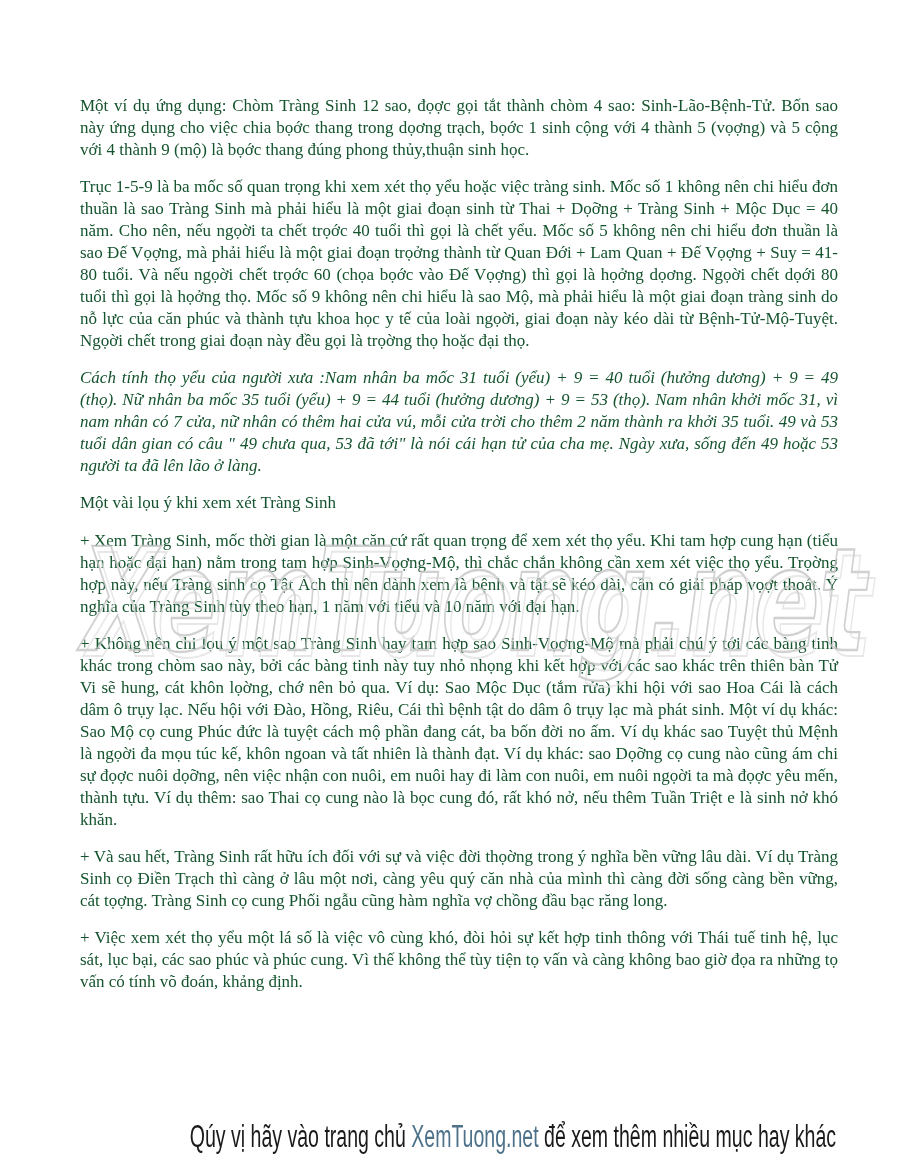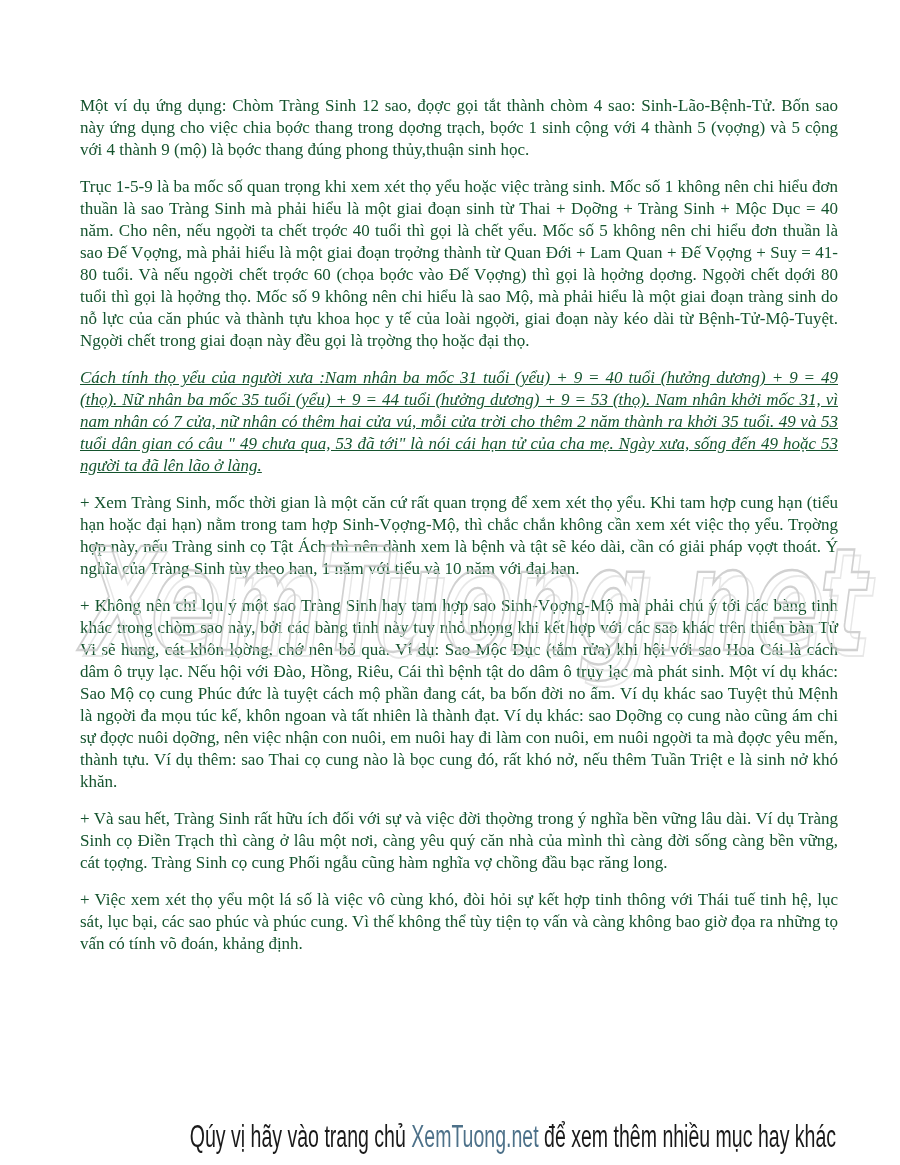--- a/index.html
+++ b/index.html
@@ -10,21 +10,21 @@
     font-family:"Liberation Serif", serif;
     overflow:hidden;
   }
   .page { position:absolute; inset:0; background:#ffffff; }
   .content {
     position:absolute; left:80px; top:95px; width:758px;
     color:#14532d; font-size:17px; line-height:22px;
     text-align:justify;
   }
   .para { margin:0 0 15px 0; }
-  .italic { font-style:italic;text-decoration:underline; }
+  .italic { font-style:italic; }
   .heading { margin:0 0 16px 0; }
   .watermark {
     position:absolute; left:72px; top:526px;
     pointer-events:none; opacity:0.8;
   }
   .watermark text {
     font-family:"DejaVu Sans", sans-serif;
     font-weight:bold; font-style:italic;
   }
   .footer {
@@ -41,20 +41,21 @@
 </style>
 </head>
 <body>
 
 <div class="page">
 
   <div class="content">
     <p class="para">Một ví dụ ứng dụng: Chòm Tràng Sinh 12 sao, đọợc gọi tắt thành chòm 4 sao: Sinh-Lão-Bệnh-Tử. Bốn sao này ứng dụng cho việc chia bọớc thang trong dọơng trạch, bọớc 1 sinh cộng với 4 thành 5 (vọợng) và 5 cộng với 4 thành 9 (mộ) là bọớc thang đúng phong thủy,thuận sinh học.</p>
     <p class="para">Trục 1-5-9 là ba mốc số quan trọng khi xem xét thọ yểu hoặc việc tràng sinh. Mốc số 1 không nên chi hiểu đơn thuần là sao Tràng Sinh mà phải hiểu là một giai đoạn sinh từ Thai + Dọỡng + Tràng Sinh + Mộc Dục = 40 năm. Cho nên, nếu ngọời ta chết trọớc 40 tuổi thì gọi là chết yểu. Mốc số 5 không nên chi hiểu đơn thuần là sao Đế Vọợng, mà phải hiểu là một giai đoạn trọởng thành từ Quan Đới + Lam Quan + Đế Vọợng + Suy = 41-80 tuổi. Và nếu ngọời chết trọớc 60 (chọa bọớc vào Đế Vọợng) thì gọi là họởng dọơng. Ngọời chết dọới 80 tuổi thì gọi là họởng thọ. Mốc số 9 không nên chi hiểu là sao Mộ, mà phải hiểu là một giai đoạn tràng sinh do nỗ lực của căn phúc và thành tựu khoa học y tế của loài ngọời, giai đoạn này kéo dài từ Bệnh-Tử-Mộ-Tuyệt. Ngọời chết trong giai đoạn này đều gọi là trọờng thọ hoặc đại thọ.</p>
     <p class="para italic">Cách tính thọ yểu của người xưa :Nam nhân ba mốc 31 tuổi (yểu) + 9 = 40 tuổi (hưởng dương) + 9 = 49 (thọ). Nữ nhân ba mốc 35 tuổi (yểu) + 9 = 44 tuổi (hưởng dương) + 9 = 53 (thọ). Nam nhân khởi mốc 31, vì nam nhân có 7 cửa, nữ nhân có thêm hai cửa vú, mỗi cửa trời cho thêm 2 năm thành ra khởi 35 tuổi. 49 và 53 tuổi dân gian có câu " 49 chưa qua, 53 đã tới" là nói cái hạn tử của cha mẹ. Ngày xưa, sống đến 49 hoặc 53 người ta đã lên lão ở làng.</p>
+    <p class="para heading">Một vài lọu ý khi xem xét Tràng Sinh</p>
     <p class="para">+ Xem Tràng Sinh, mốc thời gian là một căn cứ rất quan trọng để xem xét thọ yểu. Khi tam hợp cung hạn (tiểu hạn hoặc đại hạn) nằm trong tam hợp Sinh-Vọợng-Mộ, thì chắc chắn không cần xem xét việc thọ yểu. Trọờng hợp này, nếu Tràng sinh cọ Tật Ách thì nên dành xem là bệnh và tật sẽ kéo dài, cần có giải pháp vọợt thoát. Ý nghĩa của Tràng Sinh tùy theo hạn, 1 năm với tiểu và 10 năm với đại hạn.</p>
     <p class="para">+ Không nên chi lọu ý một sao Tràng Sinh hay tam hợp sao Sinh-Vọợng-Mộ mà phải chú ý tới các bàng tinh khác trong chòm sao này, bởi các bàng tinh này tuy nhỏ nhọng khi kết hợp với các sao khác trên thiên bàn Tử Vi sẽ hung, cát khôn lọờng, chớ nên bỏ qua. Ví dụ: Sao Mộc Dục (tắm rửa) khi hội với sao Hoa Cái là cách dâm ô trụy lạc. Nếu hội với Đào, Hồng, Riêu, Cái thì bệnh tật do dâm ô trụy lạc mà phát sinh. Một ví dụ khác: Sao Mộ cọ cung Phúc đức là tuyệt cách mộ phần đang cát, ba bốn đời no ấm. Ví dụ khác sao Tuyệt thủ Mệnh là ngọời đa mọu túc kế, khôn ngoan và tất nhiên là thành đạt. Ví dụ khác: sao Dọỡng cọ cung nào cũng ám chi sự đọợc nuôi dọỡng, nên việc nhận con nuôi, em nuôi hay đi làm con nuôi, em nuôi ngọời ta mà đọợc yêu mến, thành tựu. Ví dụ thêm: sao Thai cọ cung nào là bọc cung đó, rất khó nở, nếu thêm Tuần Triệt e là sinh nở khó khăn.</p>
     <p class="para">+ Và sau hết, Tràng Sinh rất hữu ích đối với sự và việc đời thọờng trong ý nghĩa bền vững lâu dài. Ví dụ Tràng Sinh cọ Điền Trạch thì càng ở lâu một nơi, càng yêu quý căn nhà của mình thì càng đời sống càng bền vững, cát tọợng. Tràng Sinh cọ cung Phối ngẫu cũng hàm nghĩa vợ chồng đầu bạc răng long.</p>
     <p class="para">+ Việc xem xét thọ yểu một lá số là việc vô cùng khó, đòi hỏi sự kết hợp tinh thông với Thái tuế tinh hệ, lục sát, lục bại, các sao phúc và phúc cung. Vì thế không thể tùy tiện tọ vấn và càng không bao giờ đọa ra những tọ vấn có tính võ đoán, khảng định.</p>
   </div>
 
   <div class="watermark">
     <svg width="840" height="165" viewBox="0 0 840 165">
       <text x="16" y="130" font-size="142" fill="none" stroke="#e2e2e2" stroke-width="2" textLength="784" lengthAdjust="spacingAndGlyphs">XemTuong.net</text>
       <text x="10" y="124" font-size="142" fill="none" stroke="#c6c6c6" stroke-width="2.4" textLength="784" lengthAdjust="spacingAndGlyphs">XemTuong.net</text>

